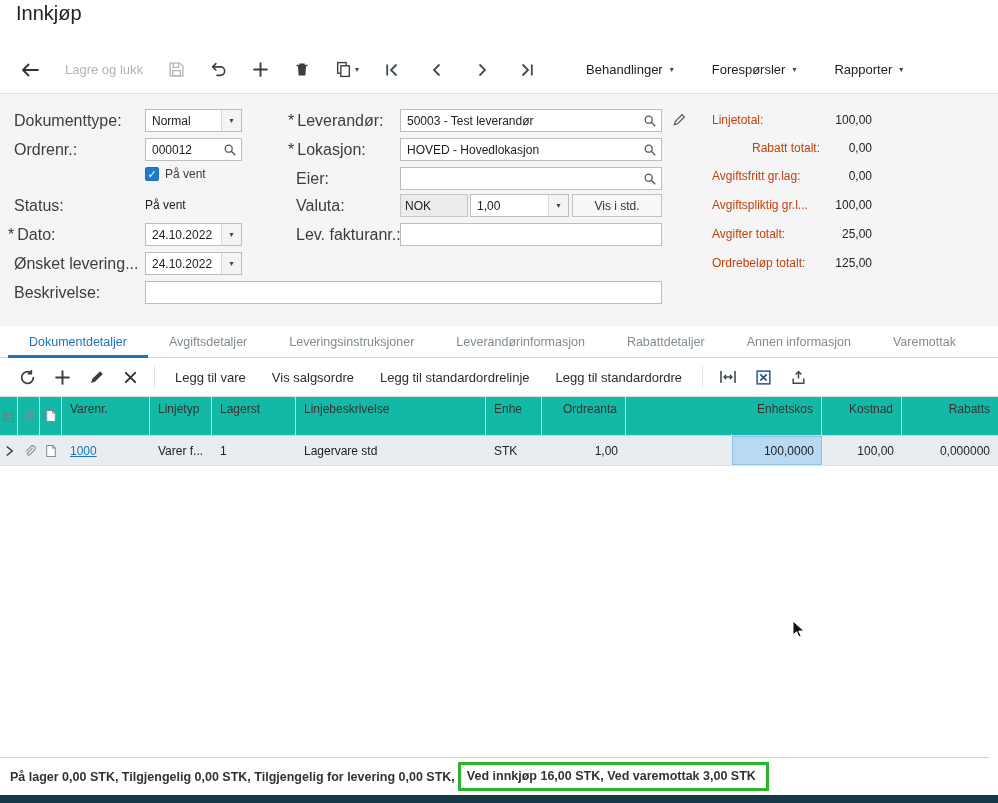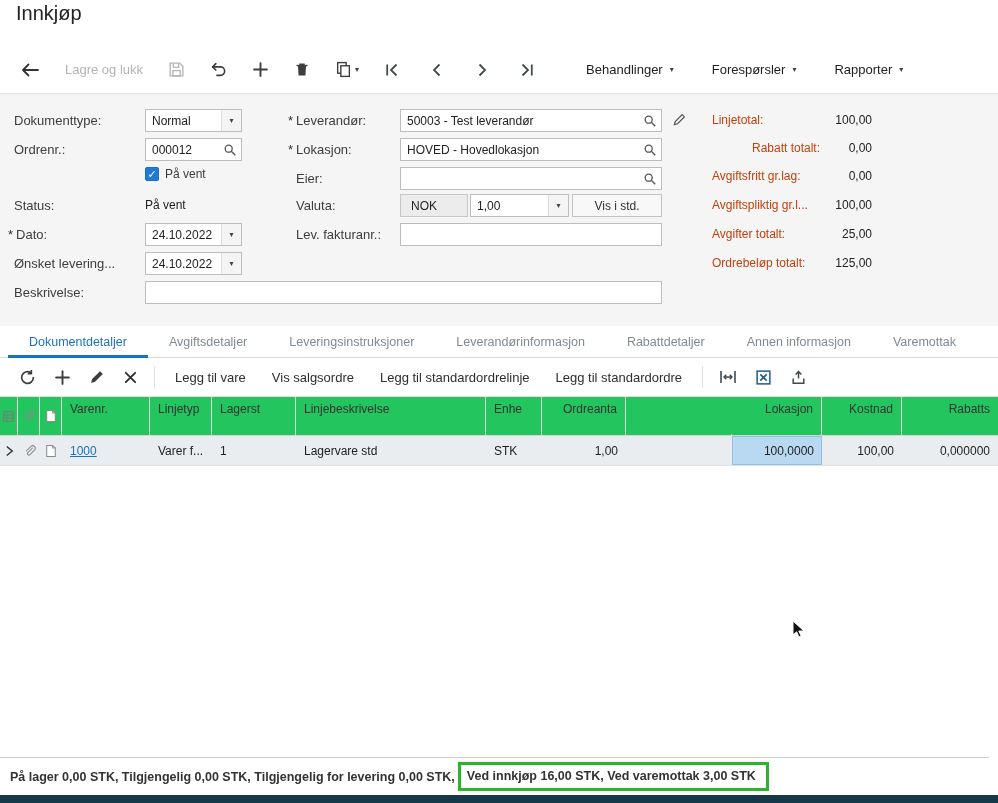--- a/index.html
+++ b/index.html
@@ -21,34 +21,34 @@
   .tbtn svg { display:block; }
   .tbtn.txt { font-family:"Liberation Sans",sans-serif; font-size:13px; color:#b3b3b3; }
   .navgrp .tbtn { margin-right:17px; }
   .menus { display:flex; align-items:center; margin-left:16px; }
   .menu-btn { background:none; border:none; font-family:"Liberation Sans",sans-serif; font-size:13px; color:#222;
               display:flex; align-items:center; gap:7px; padding:8px 12px; margin-right:14px; cursor:pointer; }
   .caret { font-size:8px; color:#444; line-height:1; }
 
   
   .form-area { position:absolute; top:94px; left:0; width:998px; height:232px; background:#f5f5f5; }
-  .flabel { position:absolute; font-size:13px; color:#3d3d3d; height:23px; line-height:23px; white-space:nowrap; }
+  .flabel { position:absolute; font-size:16px; color:#3d3d3d; height:23px; line-height:23px; white-space:nowrap; }
   .ast { margin-right:3px; color:#333; }
   .field { position:absolute; height:23px; }
   .field input { width:100%; height:23px; border:1px solid #bdbdbd; background:#fff; color:#222;
                  font:12px "Liberation Sans",sans-serif; padding:0 24px 0 6px; }
   .field.noicon input { padding-right:6px; }
   .mag-btn { position:absolute; right:1px; top:1px; width:22px; height:21px; background:#fff; border:none;
              display:flex; align-items:center; justify-content:center; cursor:pointer; }
   .combo { position:absolute; height:23px; border:1px solid #bdbdbd; background:#fff; display:flex; align-items:center; cursor:pointer; }
   .combo .val { flex:1; font-size:12px; color:#222; padding-left:6px; white-space:nowrap; overflow:hidden; }
   .combo .dd { width:20px; align-self:stretch; display:flex; align-items:center; justify-content:center;
                border-left:1px solid #dcdcdc; background:#f4f4f4; }
   .ro-box { position:absolute; height:23px; border:1px solid #c6c6c6; background:#ececec; font-size:12px; color:#222;
-            display:flex; align-items:center; padding-left:10px; }
+            display:flex; align-items:center; padding-left:4px; }
   .btn-light { position:absolute; height:23px; border:1px solid #c2c2c2; background:#f8f8f8; font:12px "Liberation Sans",sans-serif;
                color:#333; display:flex; align-items:center; justify-content:center; cursor:pointer; }
   .checkbox { position:absolute; width:14px; height:14px; background:#1e7ad2; border:1px solid #176ec5; border-radius:2px;
               color:#fff; font-size:11px; line-height:13px; text-align:center; cursor:pointer; }
   .cb-label { position:absolute; font-size:12px; color:#3d3d3d; line-height:16px; }
   .static-val { position:absolute; font-size:12px; color:#222; height:23px; line-height:23px; }
   .tot-label { position:absolute; font-size:12px; color:#c2410c; height:23px; line-height:23px; white-space:nowrap; }
   .tot-value { position:absolute; font-size:12px; color:#222; height:23px; line-height:23px; text-align:right; }
 
   
@@ -61,21 +61,21 @@
 
   
   .grid-toolbar { position:absolute; top:358px; left:0; right:0; height:38px; background:#fff;
                   display:flex; align-items:center; padding:0 10px; }
   .gt-btn { background:none; border:none; padding:7px 9px; cursor:pointer; display:flex; align-items:center; }
   .gt-txt { background:none; border:none; font-family:"Liberation Sans",sans-serif; font-size:13px; color:#2e2e2e;
             padding:7px 13px; cursor:pointer; white-space:nowrap; }
   .gt-sep { width:1px; height:22px; background:#e2e2e2; margin:0 7px; }
 
   
-  .grid-header { position:absolute; top:396px; left:0; right:0; height:40px; display:flex; background:#22c55e;
+  .grid-header { position:absolute; top:396px; left:0; right:0; height:40px; display:flex; background:#14b8a6;
                  border-top:1px solid #e0e0e0; border-bottom:1px solid #d2d2d2; }
   .gh-cell { border-right:1px solid #dcdcdc; font-size:12px; color:#333; padding:5px 8px; display:flex;
              align-items:flex-start; overflow:hidden; }
   .gh-cell.icon { align-items:center; justify-content:center; padding:0; }
   .gh-cell.num { justify-content:flex-end; text-align:right; }
   .grid-row { position:absolute; top:436px; left:0; right:0; height:30px; display:flex; background:#e9edf0;
               border-bottom:1px solid #dfe3e6; }
   .gr-cell { font-size:12px; color:#222; padding:0 8px; display:flex; align-items:center; overflow:hidden; white-space:nowrap; }
   .gr-cell.icon { justify-content:center; padding:0; }
   .gr-cell.num { justify-content:flex-end; }
@@ -404,21 +404,21 @@
     <div class="gh-cell c-enhet">
         <span>Enhe</span>
       </div>
     <div class="gh-cell num c-antall">
         <span>Ordreanta</span>
       </div>
     <div class="gh-cell num c-mottak">
         <span style="white-space:normal">Ant. ved mottak</span>
       </div>
     <div class="gh-cell num c-kost">
-        <span>Lokasjon</span>
+        <span>Enhetskos</span>
       </div>
     <div class="gh-cell num c-kostnad">
         <span>Kostnad</span>
       </div>
     <div class="gh-cell num c-rabatt">
         <span>Rabatts</span>
       </div>
   </div>
 
   <div class="grid-row">

